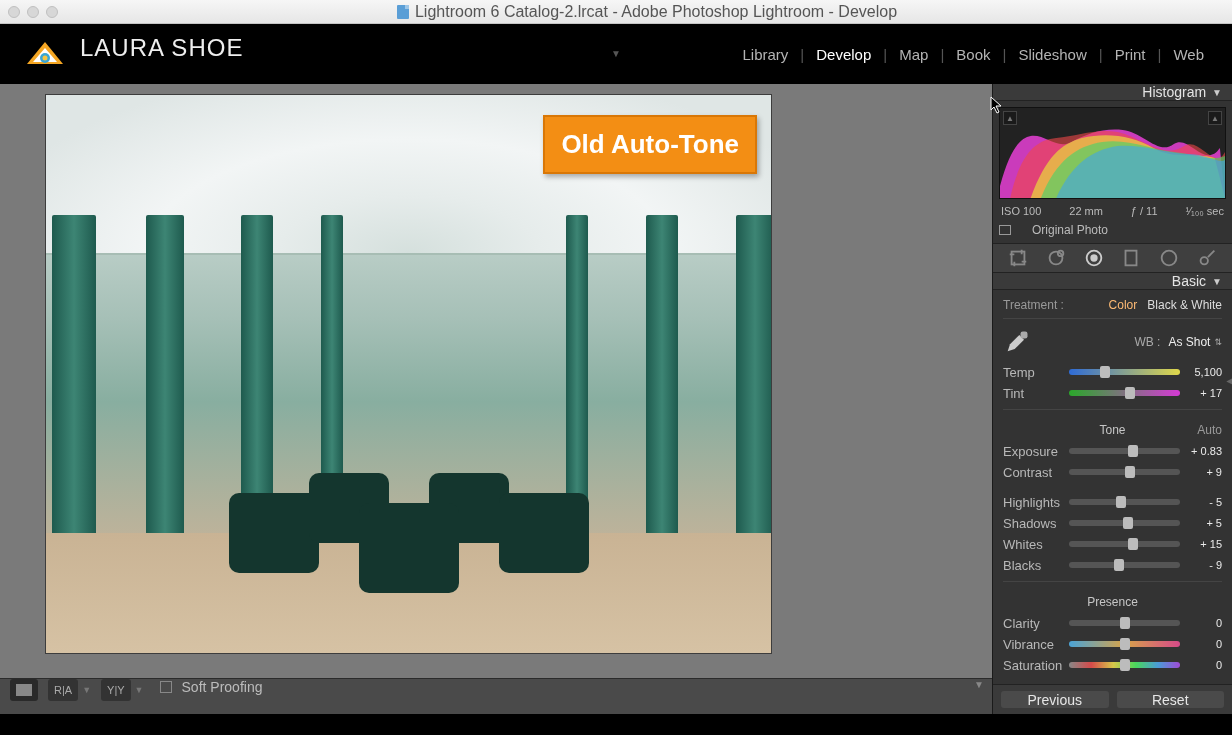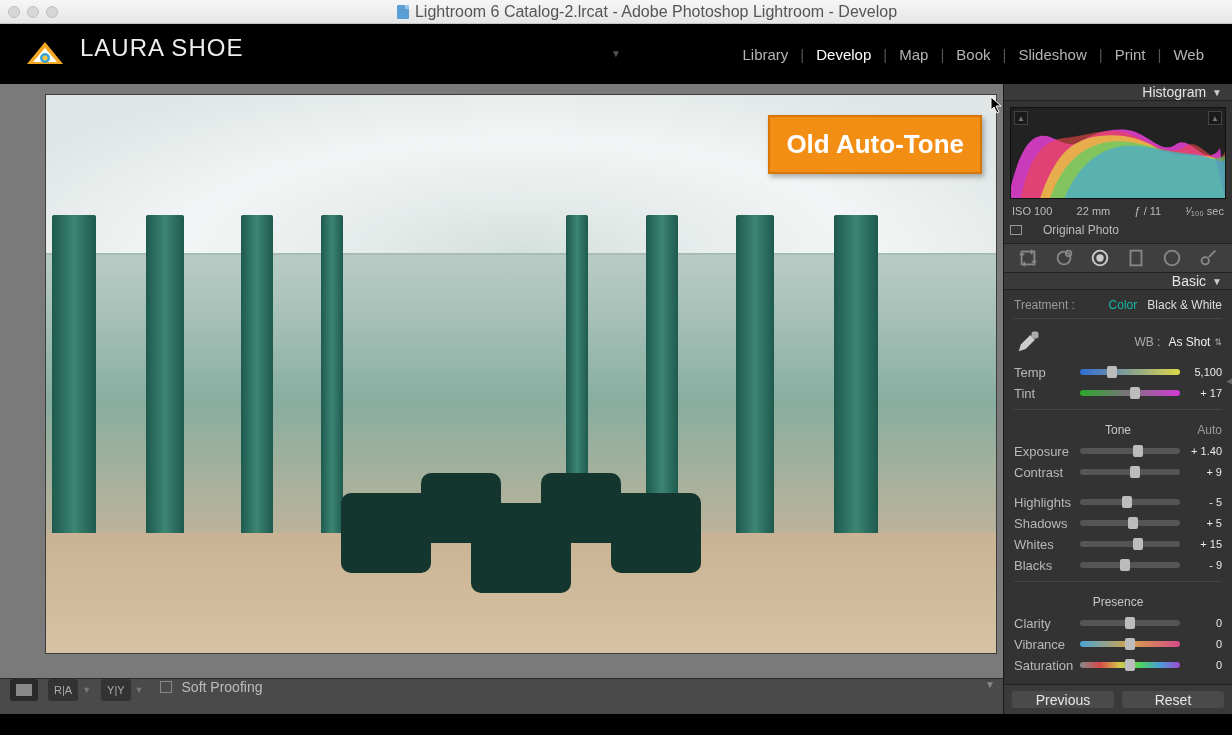--- a/index.html
+++ b/index.html
@@ -24,21 +24,21 @@
 .modules { display: flex; align-items: center; color: #b4b4b4; font-size: 15px; gap: 0; }
 .modules .m { padding: 0 12px; cursor: pointer; }
 .modules .m.active { color: #fff; }
 .modules .sep { color: #555; }
 
 .collapse-arrow { position:absolute; left:50%; top:24px; transform:translateX(-50%); color:#555; font-size:10px; }
 
 .workspace { display: flex; height: 630px; }
 .canvas-area { flex: 1; background: #7a7a7a; position: relative; display:flex; flex-direction:column; }
 .canvas-inner { flex:1; background: #7a7a7a; padding: 10px 6px 6px 45px; position:relative; }
-.photo { width: 952px; height: 560px; background: linear-gradient(180deg,#d8e4e4 0%,#c7d6d2 18%,#b9cdc6 28%,#a6c0b7 40%,#88aea0 55%,#cbb499 85%,#d0b89b 100%); position: relative; overflow:hidden; border:1px solid #3d3d3d; }
+.photo { width: 727px; height: 560px; background: linear-gradient(180deg,#d8e4e4 0%,#c7d6d2 18%,#b9cdc6 28%,#a6c0b7 40%,#88aea0 55%,#cbb499 85%,#d0b89b 100%); position: relative; overflow:hidden; border:1px solid #3d3d3d; }
 
 .ceiling { position:absolute; top:0; left:0; right:0; height:160px; background: radial-gradient(ellipse 60% 120% at 50% 100%, #d5e0dd 0%, #e6eceb 30%, #f2f5f5 60%, #dfe6e5 100%); border-bottom:2px solid #a7bdb4; }
 .cols { position:absolute; top:120px; bottom:90px; left:0; right:0; }
 .col { position:absolute; top:0; bottom:0; width:32px; background: linear-gradient(90deg,#1e5a4e,#3d8574,#1e5a4e); border-radius:2px; }
 .floor { position:absolute; bottom:0; left:0; right:0; height:120px; background: linear-gradient(#c9b394,#d6c2a4); }
 .chairs { position:absolute; bottom:60px; left:50%; transform:translateX(-50%); width:360px; height:150px; }
 .chair { position:absolute; width:90px; height:80px; background:#14362e; border-radius:10px; }
 .overlay-label { position:absolute; top:20px; right:14px; background:#f38e14; color:#fff; padding:12px 16px; font-size:26px; font-weight:600; border:2px solid #d97706; box-shadow:2px 3px 5px rgba(0,0,0,0.3); }
 
 .toolbar-bottom { height: 36px; background: #4a4a4a; border-top:1px solid #2b2b2b; display:flex; align-items:flex-start; padding:0 10px; gap:10px; color:#bcbcbc; font-size:14px; position:relative; }
@@ -62,21 +62,21 @@
 
 .tool-strip { height:40px; background:#3f3f3f; border-top:1px solid #222; border-bottom:1px solid #222; display:flex; align-items:center; justify-content:space-around; padding:0 6px; }
 .tool-ico { width:26px; height:26px; display:flex; align-items:center; justify-content:center; color:#888; }
 .tool-ico.active { color:#ddd; }
 .tool-ico svg { width:22px; height:22px; }
 
 .basic-body { padding:6px 10px 10px 10px; display:flex; flex-direction:column; gap:3px; }
 .treat-row { display:flex; align-items:center; font-size:12px; gap:10px; padding:2px 0 6px 0; border-bottom:1px solid #444; }
 .treat-row .label { color:#999; flex:1; }
 .treat-row .opt { color:#ddd; cursor:pointer; }
-.treat-row .opt.active { color:#14b8a6; }
+.treat-row .opt.active { color:#fdba74; }
 .wb-row { display:flex; align-items:center; padding:6px 0 4px 0; gap:8px; }
 .eyedrop { width:28px; height:28px; }
 .wb-row .lbl { flex:1; text-align:right; color:#aaa; font-size:12px; }
 .wb-sel { color:#eee; font-size:12px; display:flex; align-items:center; gap:4px; }
 .slider-row { display:flex; align-items:center; height:18px; gap:6px; }
 .slider-row .sl-label { width:60px; text-align:left; color:#b8b8b8; font-size:13px; }
 .slider-row .sl-track { flex:1; height:6px; border-radius:3px; position:relative; }
 .slider-row .sl-knob { position:absolute; top:-3px; width:10px; height:12px; background:#bcbcbc; border-radius:2px; transform:translateX(-50%); }
 .slider-row .sl-val { width:36px; text-align:right; color:#eaeaea; font-size:11px; }
 .section-title { text-align:center; color:#c6c6c6; font-size:12px; padding:6px 0 2px 0; display:flex; justify-content:center; position:relative; }
@@ -310,21 +310,21 @@
         <div class="section-title">
             <span>Tone</span>
             <span class="auto">Auto</span>
           </div>
 
         <div class="slider-row">
             <span class="sl-label">Exposure</span>
             <div class="sl-track track-gray">
               <div class="sl-knob" style="left: 58%;"></div>
             </div>
-            <span class="sl-val">+ 1.40</span>
+            <span class="sl-val">+ 0.83</span>
           </div>
         <div class="slider-row">
             <span class="sl-label">Contrast</span>
             <div class="sl-track track-gray">
               <div class="sl-knob" style="left: 55%;"></div>
             </div>
             <span class="sl-val">+ 9</span>
           </div>
 
         <div style="height:6px"></div>

